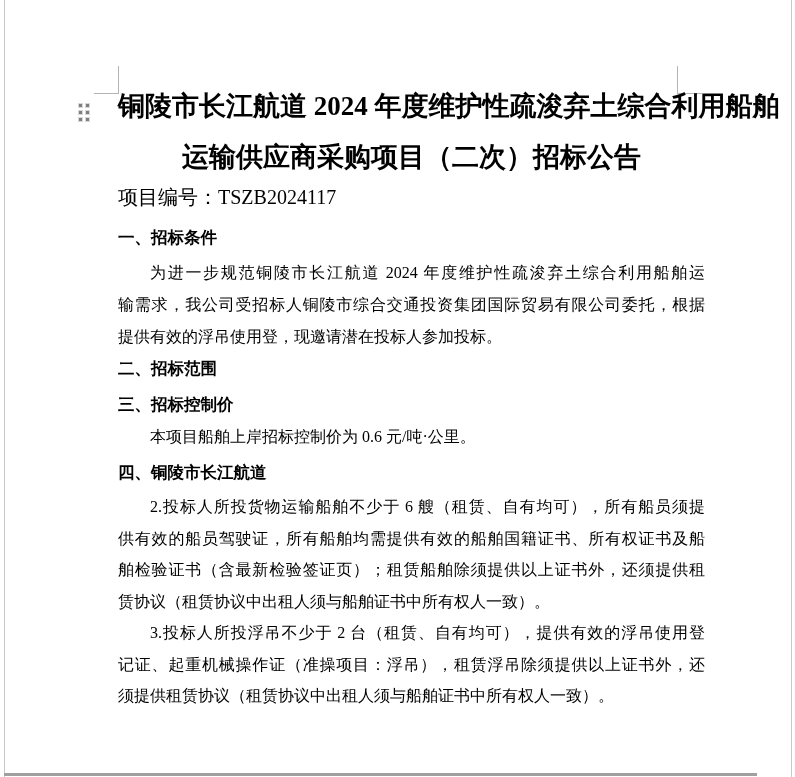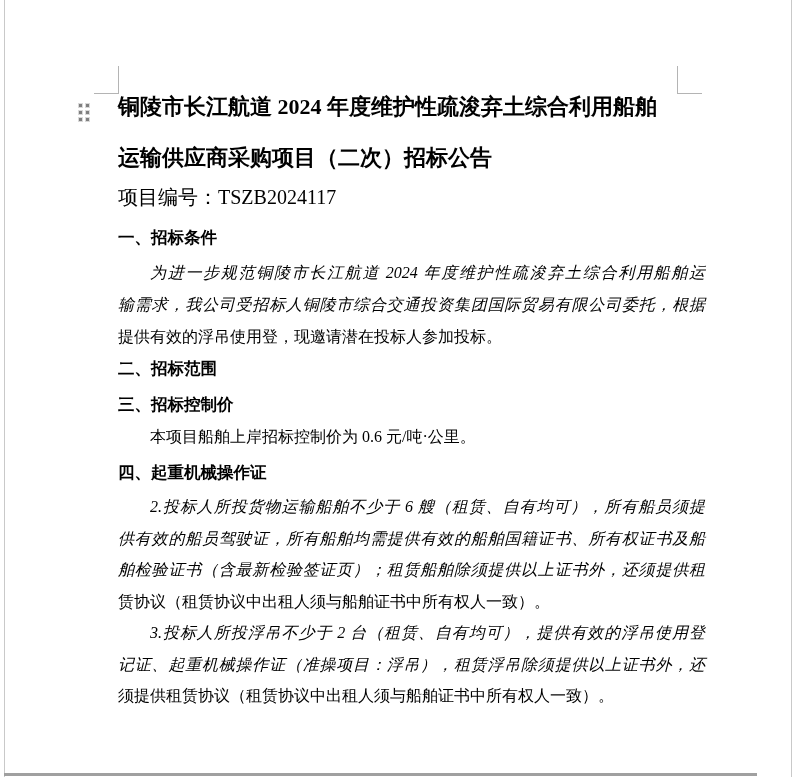--- a/index.html
+++ b/index.html
@@ -75,23 +75,24 @@
 
   
   .content {
     position: absolute;
     left: 118px;
     top: 0;
     width: 587px;
   }
   .doc-title {
     margin-top: 81px;
-    font-size: 22px;
+    font-size: 27px;
     line-height: 51px;
     font-weight: bold;
+    text-align: center;
     white-space: nowrap;
   }
   .project-no {
     font-size: 20px;
     line-height: 28px;
   }
   .sec-heading {
     font-size: 16.5px;
     line-height: 32px;
     font-weight: bold;
@@ -106,21 +107,20 @@
     line-height: 32px;
   }
   .sec:nth-child(4) .line { line-height: 31.5px; }
   .sec:nth-child(1) .sec-heading + .line { margin-top: 3px; }
   .sec:nth-child(4) .sec-heading + .line { margin-top: 2px; }
 
   .line.indent { text-indent: 32px; }
   .line.fill {
     text-align: justify;
     text-align-last: justify;
-    font-style: italic;
   }
 </style>
 </head>
 <body>
 
 <div class="edge left"></div>
 <div class="edge right"></div>
 <div class="bottom-bar"></div>
 
 <div class="crop tl"></div>
@@ -149,21 +149,21 @@
         <div class="line">提供有效的浮吊使用登，现邀请潜在投标人参加投标。</div>
       </div>
       <div class="sec">
         <div class="sec-heading">二、招标范围</div>
       </div>
       <div class="sec">
         <div class="sec-heading">三、招标控制价</div>
         <div class="line indent">本项目船舶上岸招标控制价为 0.6 元/吨·公里。</div>
       </div>
       <div class="sec">
-        <div class="sec-heading">四、起重机械操作证</div>
+        <div class="sec-heading">四、铜陵市长江航道</div>
         <div class="line indent fill">2.投标人所投货物运输船舶不少于 6 艘（租赁、自有均可），所有船员须提</div>
         <div class="line fill">供有效的船员驾驶证，所有船舶均需提供有效的船舶国籍证书、所有权证书及船</div>
         <div class="line fill">舶检验证书（含最新检验签证页）；租赁船舶除须提供以上证书外，还须提供租</div>
         <div class="line">赁协议（租赁协议中出租人须与船舶证书中所有权人一致）。</div>
         <div class="line indent fill">3.投标人所投浮吊不少于 2 台（租赁、自有均可），提供有效的浮吊使用登</div>
         <div class="line fill">记证、起重机械操作证（准操项目：浮吊），租赁浮吊除须提供以上证书外，还</div>
         <div class="line">须提供租赁协议（租赁协议中出租人须与船舶证书中所有权人一致）。</div>
       </div>
     </div>
 </div>

